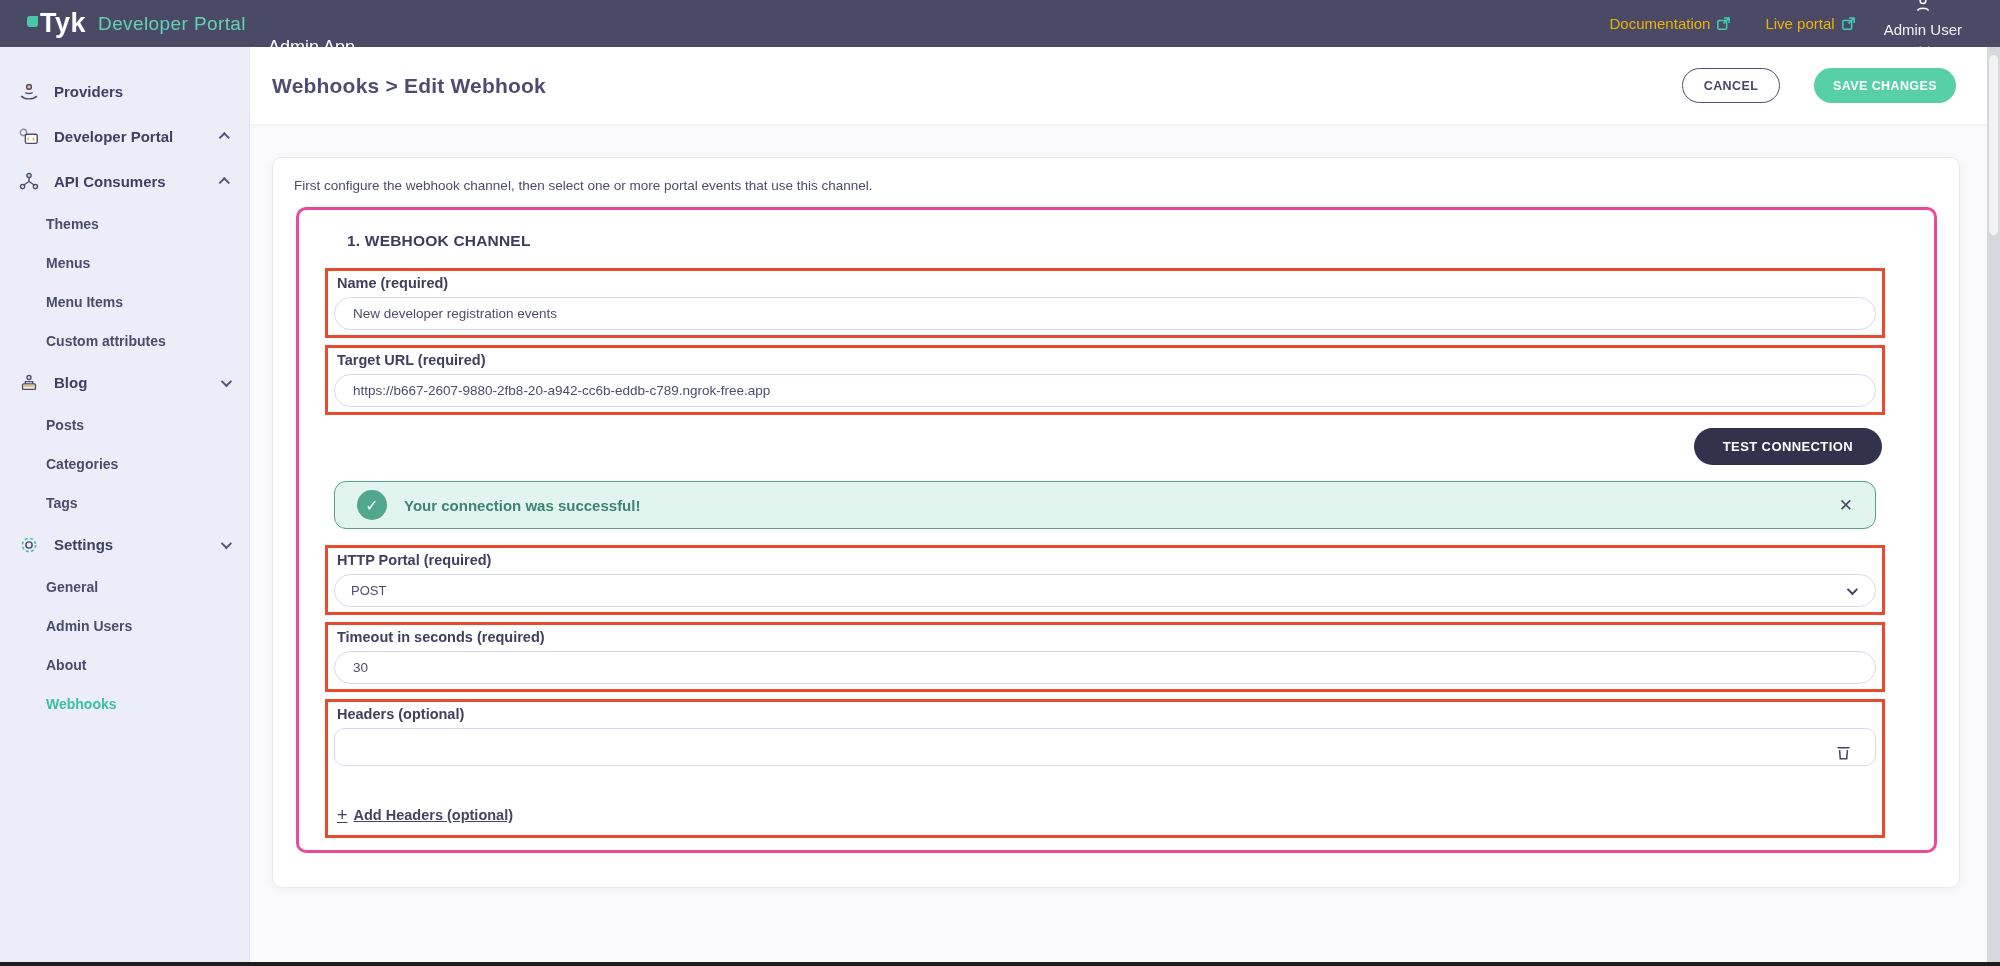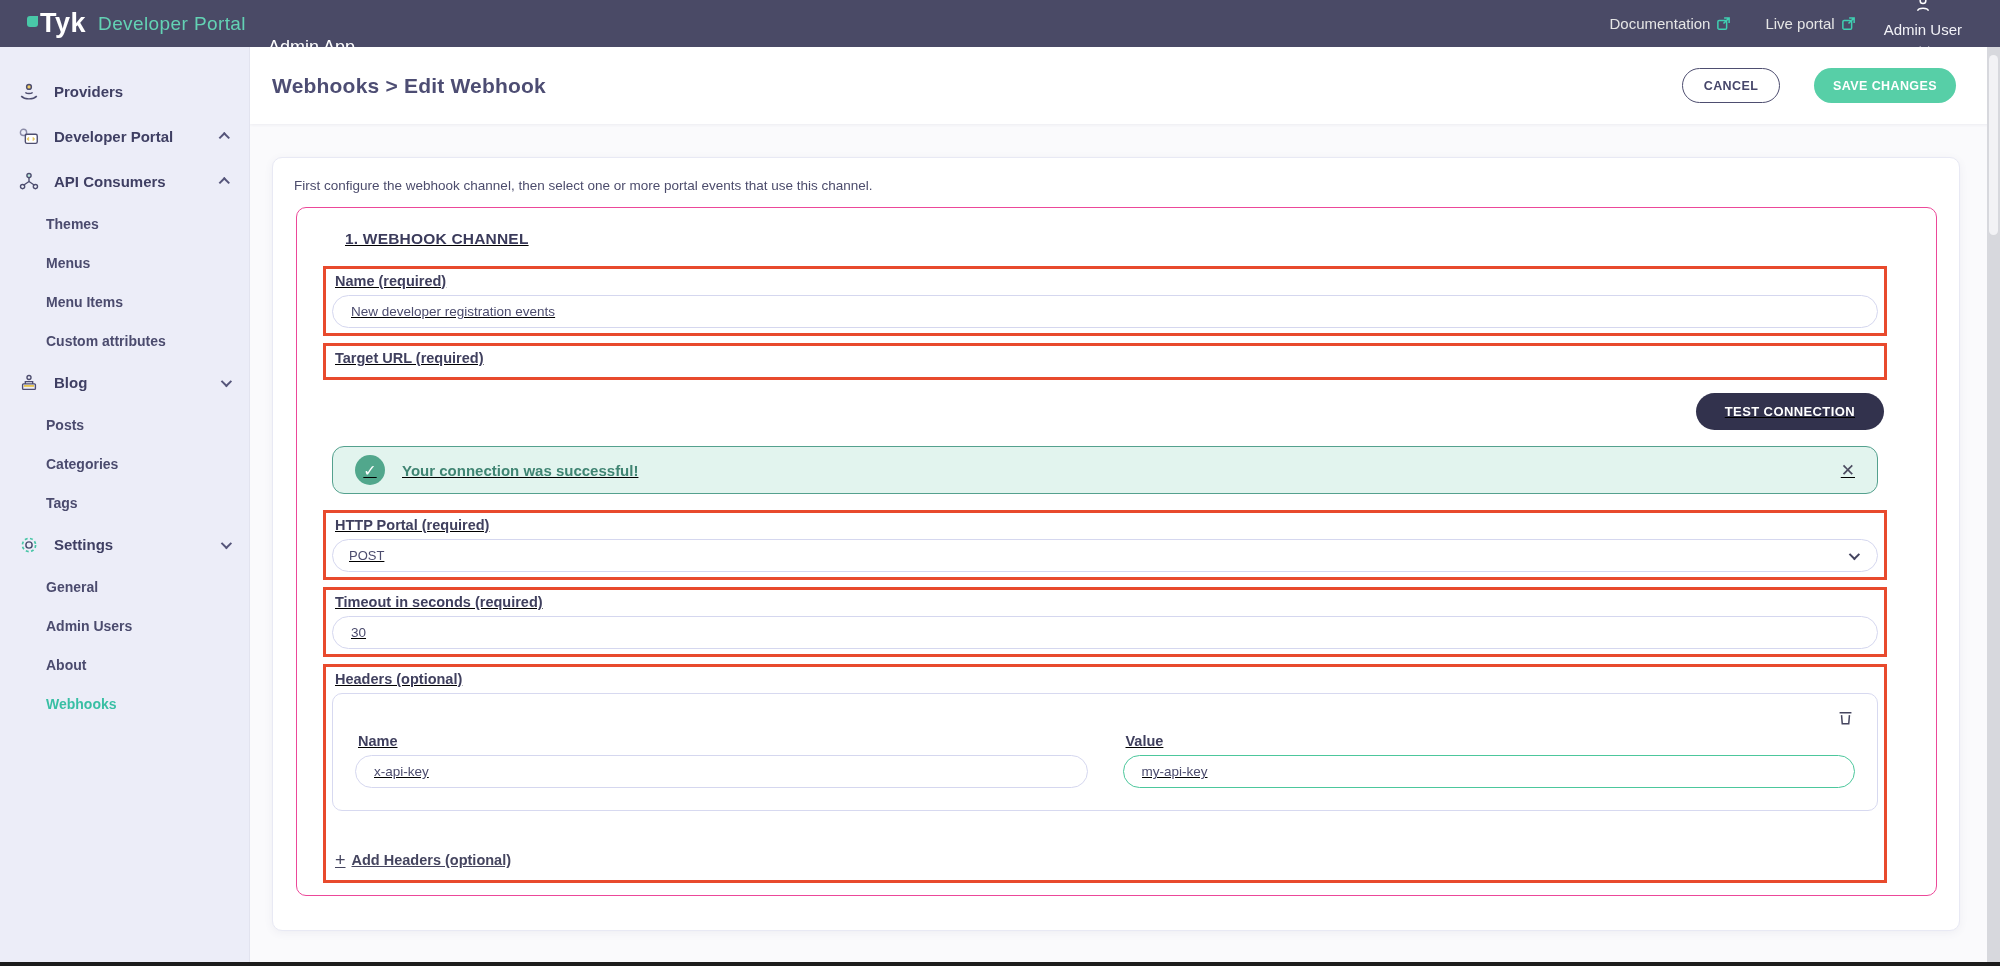--- a/index.html
+++ b/index.html
@@ -6,21 +6,21 @@
   html,body { width:2000px; height:966px; overflow:hidden; font-family:"Liberation Sans", sans-serif; background:#fafafc; }
 
   
   .navbar { position:absolute; top:0; left:0; width:2000px; height:47px; background:#4a4a66; display:flex; align-items:center; z-index:30; }
   .logo-wrap { display:flex; align-items:flex-start; margin-left:27px; }
   .logo-leaf { width:11px; height:11px; background:#49c8a8; border-radius:3px 0 3px 3px; margin-top:6px; margin-right:2px; }
   .logo-text { color:#ffffff; font-size:27px; font-weight:700; letter-spacing:.5px; line-height:1; }
   .logo-product { color:#63d2b4; font-size:19px; font-weight:400; margin-left:12px; letter-spacing:.4px; align-self:center; }
   .app-label { color:#ffffff; font-size:18px; font-weight:400; margin-left:22px; align-self:center;margin-top:48px; }
   .nav-right { margin-left:auto; display:flex; align-items:center; gap:10px; margin-right:38px; }
-  .nav-link { color:#e5e5e5; font-size:15px; display:flex; align-items:center; gap:6px; cursor:pointer; }
+  .nav-link { color:#eab308; font-size:15px; display:flex; align-items:center; gap:6px; cursor:pointer; }
   .nav-link + .nav-link { margin-left:24px; }
   .nav-user { display:flex; align-items:center; gap:7px; color:#f2f2f7; font-size:15px; margin-left:18px; cursor:pointer;flex-direction:column; }
   .chev { width:8px; height:8px; border-right:2px solid currentColor; border-bottom:2px solid currentColor; display:inline-block; }
   .chev.down { transform:rotate(45deg) translateY(-2px); }
   .chev.up { transform:rotate(225deg) translateY(-1px); }
   .chev.white { color:#fff; }
 
   
   .sidebar { position:absolute; top:47px; left:0; width:250px; bottom:0; background:#ecedf8; border-right:1px solid #e2e3ef; padding-top:22px; z-index:20; }
   .side-item { display:flex; align-items:center; height:45px; padding:0 20px 0 18px; cursor:pointer; color:#3f3f63; }
@@ -36,21 +36,21 @@
   .content-header { position:absolute; top:0; left:0; right:0; height:77px; background:#ffffff; box-shadow:0 1px 3px rgba(60,60,100,.07); display:flex; align-items:center; padding:0 44px 0 22px; z-index:10; }
   .page-title { font-size:21px; font-weight:700; color:#4d4d73; letter-spacing:.2px; }
   .header-actions { margin-left:auto; display:flex; align-items:center; gap:34px;justify-content:flex-end; }
   .btn { height:35px; border-radius:18px; font-size:12.5px; font-weight:700; letter-spacing:.4px; display:flex; align-items:center; justify-content:center; cursor:pointer; border:none; font-family:"Liberation Sans", sans-serif; }
   .btn-cancel { width:98px; background:#ffffff; border:1.5px solid #4e4e70; color:#46466a; }
   .btn-save { width:142px; background:#57cfa7; color:#ffffff; }
 
   .page-scroll { position:absolute; top:77px; left:0; right:13px; bottom:0; overflow:hidden; padding:33px 0 0 22px; }
   .panel { width:1688px; background:#ffffff; border:1px solid #e8e9f4; border-radius:10px; box-shadow:0 2px 8px rgba(80,80,130,.07); padding-bottom:34px; }
   .intro { margin:20px 0 0 21px; font-size:13.5px; color:#4c4c6c; }
-  .section-card { margin:14px 22px 0 23px; border:1px solid #ec4899; border-radius:10px; padding:20px 49px 12px 26px;text-decoration:underline; }
+  .section-card { margin:14px 22px 0 23px; border:3px solid #ec4899; border-radius:10px; padding:20px 49px 12px 26px; }
   .card-title { font-size:15.5px; font-weight:700; color:#3b3b5b; letter-spacing:.2px; margin:2px 0 18px 22px; }
 
   .annot { border:3px solid #e84a2d; padding:3px 6px 5px 6px; margin-bottom:7px; }
   .field-label { font-size:14.5px; font-weight:600; color:#40405e; margin:1px 0 6px 3px; }
   .tinput { width:100%; height:33px; border:1px solid #d5d7ef; border-radius:17px; padding:0 18px; font-size:13.5px; color:#4c4c6e; background:#fff; outline:none; font-family:"Liberation Sans", sans-serif; display:block; }
   .select-box { width:100%; height:33px; border:1px solid #d5d7ef; border-radius:17px; padding:0 16px; font-size:13px; color:#4c4c6e; background:#fff; display:flex; align-items:center; cursor:pointer; }
   .select-box .chev { color:#44445f; margin-left:auto; margin-right:4px; }
 
   .test-row { display:flex; justify-content:flex-end; margin:13px 3px 0 0; }
   .btn-test { height:37px; padding:0 29px; background:#32324d; color:#fff; border-radius:19px; font-size:13px; }
@@ -236,20 +236,21 @@
       <div class="section-card">
         <div class="card-title">1. WEBHOOK CHANNEL</div>
 
         <div class="annot">
           <div class="field-label">Name (required)</div>
           <input class="tinput" type="text" value="New developer registration events" style="">
         </div>
 
         <div class="annot">
           <div class="field-label">Target URL (required)</div>
+          <input class="tinput" type="text" value="https://b667-2607-9880-2fb8-20-a942-cc6b-eddb-c789.ngrok-free.app" style="">
         </div>
 
         <div class="test-row">
           <button class="btn btn-test">TEST CONNECTION</button>
         </div>
 
         <div class="banner">
           <span class="banner-check">✓</span>
           <span class="banner-text">Your connection was successful!</span>
           <span class="banner-close">✕</span>
@@ -271,30 +272,20 @@
         <div class="annot" style="margin-bottom:0;">
           <div class="field-label">Headers (optional)</div>
           <div class="headers-box">
             <span class="trash-btn">
               <svg width="19" height="19" viewBox="0 0 24 24" fill="none" stroke="#45455f" stroke-width="1.9">
                   <line x1="4.5" y1="6" x2="19.5" y2="6"></line>
                   <path d="M7 9l.9 11h8.2L17 9"></path>
                   <path d="M7 9h10" stroke-width="0"></path>
                 </svg>
             </span>
-            <div class="hrow">
-              <div class="hcol">
-                <div class="field-label">Name</div>
-                <input class="tinput" type="text" value="x-api-key" style="">
-              </div>
-              <div class="hcol">
-                <div class="field-label">Value</div>
-                <input class="tinput focused" type="text" autofocus="" value="my-api-key" style="">
-              </div>
-            </div>
           </div>
           <div class="add-link">
             <span class="plus">+</span>
             <span class="lbl">Add Headers (optional)</span>
           </div>
         </div>
 
       </div>
     </div>
 

